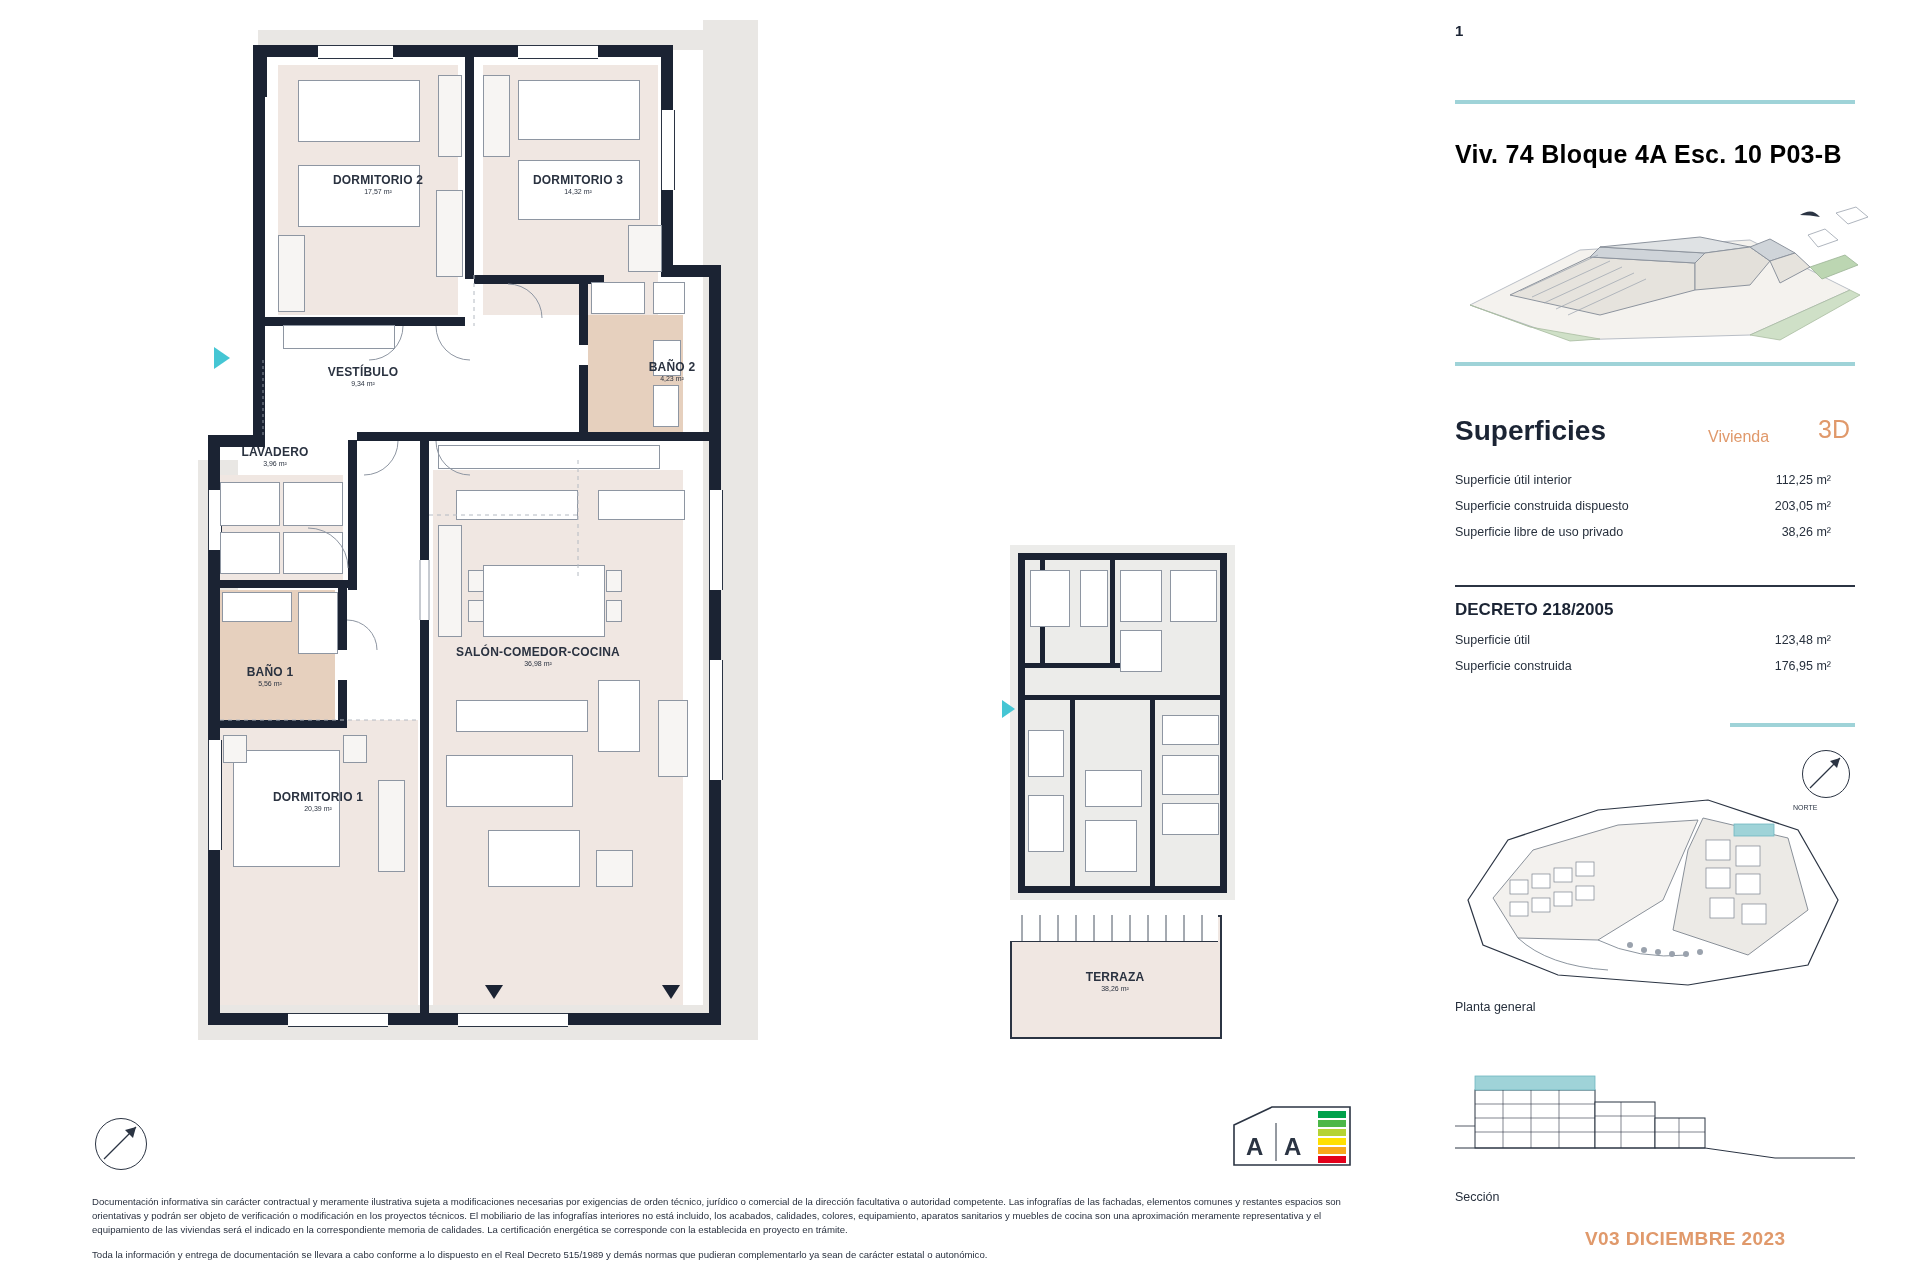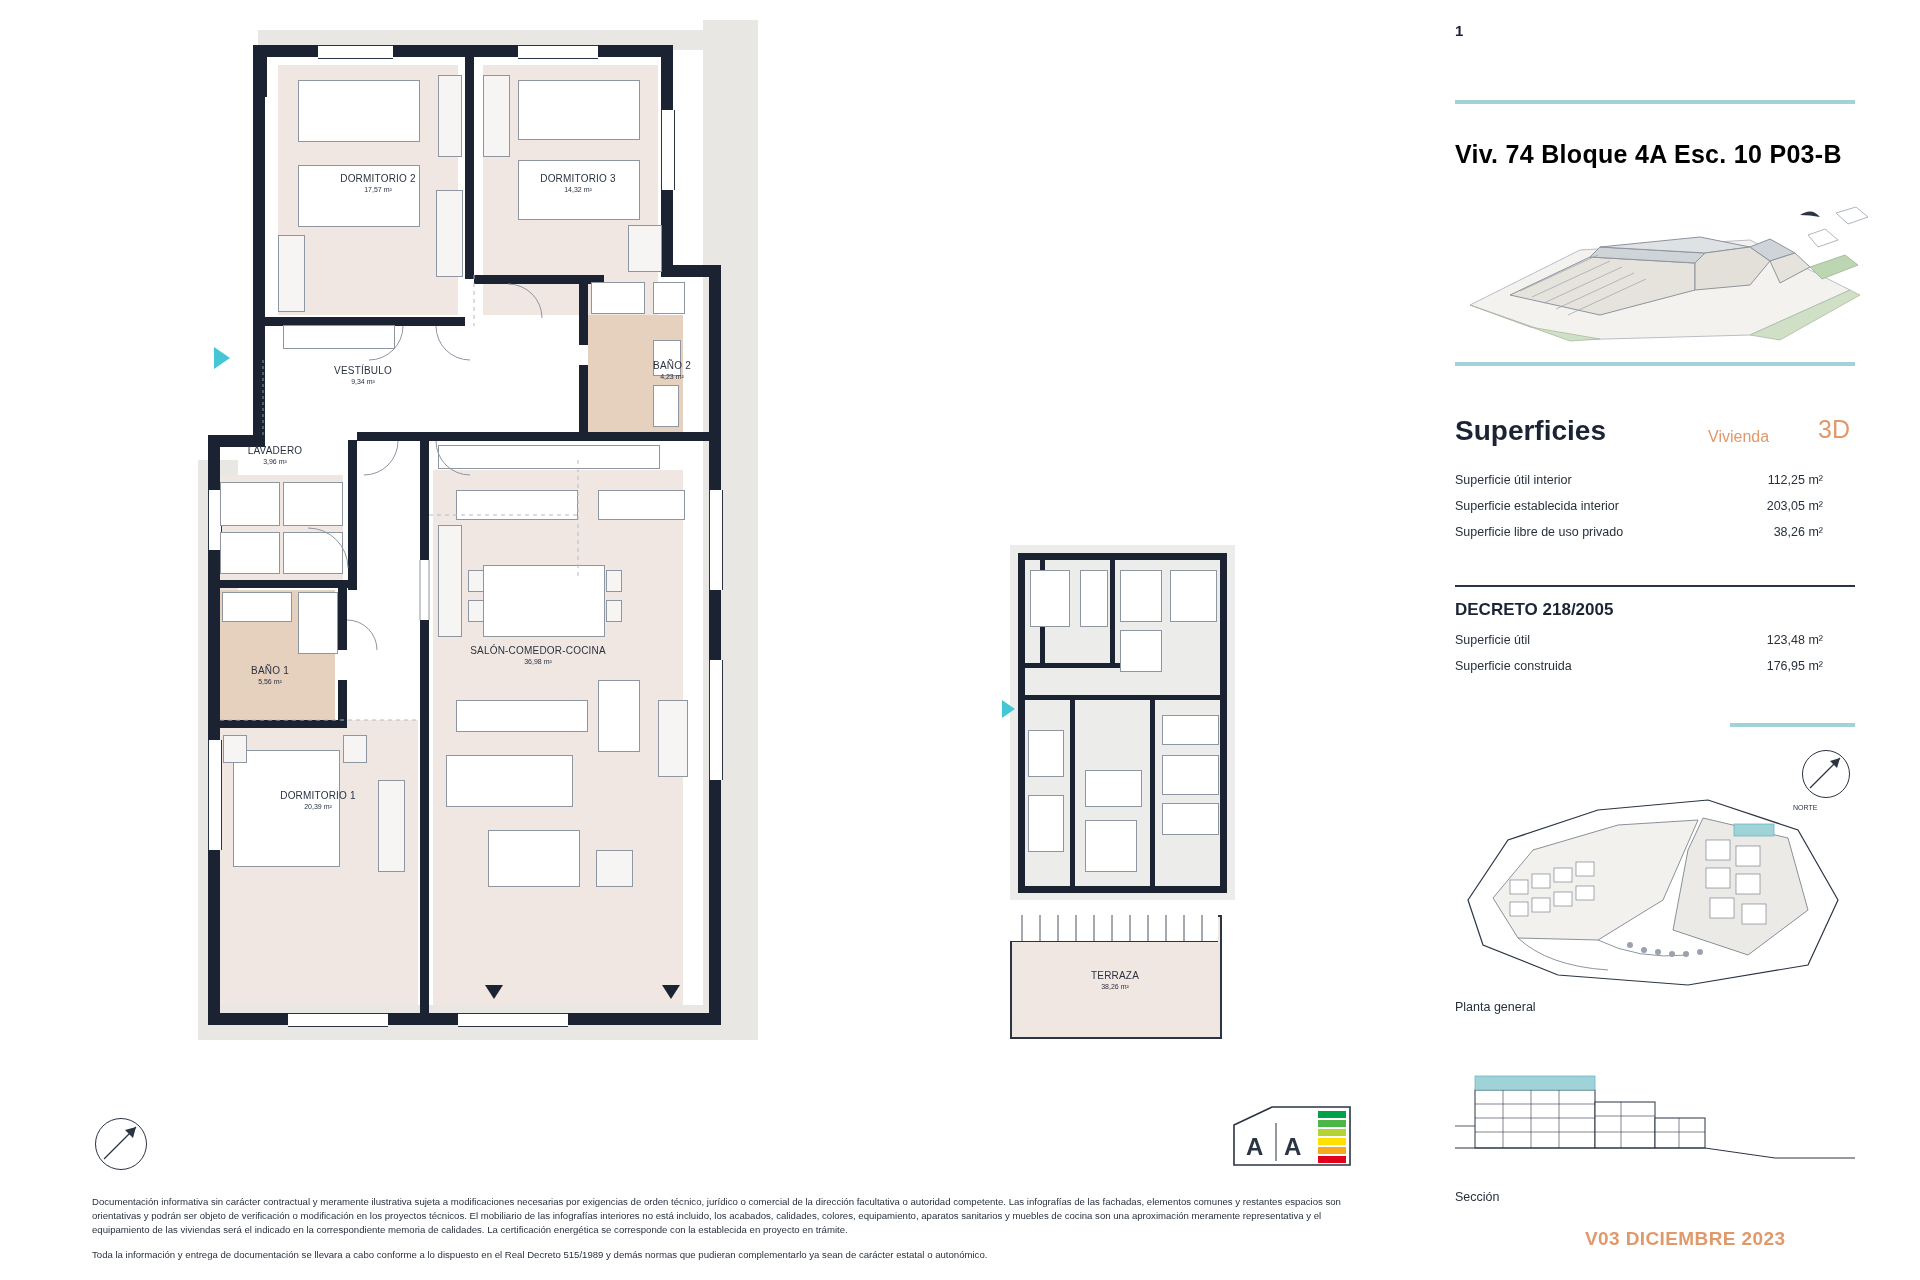--- a/index.html
+++ b/index.html
@@ -21,40 +21,40 @@
   
   .wall{position:absolute;background:#1b2333;}
   .slab{position:absolute;background:#e9e7e4;}
   .room{position:absolute;background:#f0e7e2;}
   .room-white{position:absolute;background:#ffffff;}
   .bath{position:absolute;background:#e6d0be;}
   .furn{position:absolute;border:1px solid #8e96a2;background:#ffffff;}
   .furn-f{position:absolute;border:1px solid #8e96a2;background:#f7f5f3;}
 
   .lbl{position:absolute;text-align:center;line-height:1.25;color:#2a3240;}
-  .lbl .nm{font-size:10px;letter-spacing:.2px;}
+  .lbl .nm{font-size:12px;letter-spacing:.2px;font-weight:bold;}
   .lbl .ar{font-size:7px;}
 
   .arrow-t{position:absolute;width:0;height:0;border-style:solid;}
 
   
   .plan2{position:absolute;left:1010px;top:545px;width:225px;height:480px;}
 
   
   .panel{position:absolute;left:1430px;top:0;width:490px;height:1280px;background:#fff;}
   .rule{position:absolute;background:#9fd3d8;height:4px;}
   .rule-dark{position:absolute;background:#2b3443;height:2px;}
 
   .title-main{position:absolute;font-size:25px;font-weight:bold;letter-spacing:.3px;color:#000000;white-space:nowrap;}
   .sup-h{position:absolute;font-size:28px;font-weight:bold;color:#1b2434;}
   .sup-viv{position:absolute;font-size:16px;color:#e0996b;}
   .sup-3d{position:absolute;font-size:25px;color:#e0996b;}
   .row{position:absolute;width:380px;font-size:12.5px;color:#27303d;}
   .row .k{position:absolute;left:0;top:0;}
-  .row .v{position:absolute;right:12px;top:0;}
+  .row .v{position:absolute;right:4px;top:0;}
   .dec{position:absolute;font-size:17px;font-weight:bold;color:#1b2434;}
   .cap{position:absolute;font-size:12.5px;color:#27303d;}
   .ver{position:absolute;font-size:19px;font-weight:bold;color:#e0996b;letter-spacing:.4px;}
 
   
   .scale-box{position:absolute;left:90px;top:1105px;width:420px;height:70px;}
   .scale-title{position:absolute;font-size:10px;letter-spacing:.6px;color:#27303d;}
   .tick{position:absolute;font-size:9px;color:#27303d;}
   .legal{position:absolute;left:92px;top:1195px;width:1290px;font-size:9.6px;line-height:1.45;color:#2a3240;}
   .legal p{margin:0 3px 11px 0;}
@@ -340,21 +340,21 @@
 
     <div class="sup-h" style="left:25px;top:415px;">Superficies</div>
     <div class="sup-viv" style="left:278px;top:428px;">Vivienda</div>
     <div class="sup-3d" style="left:388px;top:415px;">3D</div>
 
     <div class="row" style="left:25px;top:473px;">
       <span class="k">Superficie útil interior</span>
       <span class="v">112,25 m²</span>
     </div>
     <div class="row" style="left:25px;top:499px;">
-      <span class="k">Superficie establecida interior</span>
+      <span class="k">Superficie construida dispuesto</span>
       <span class="v">203,05 m²</span>
     </div>
     <div class="row" style="left:25px;top:525px;">
       <span class="k">Superficie libre de uso privado</span>
       <span class="v">38,26 m²</span>
     </div>
 
     <div class="rule-dark" style="left:25px;top:585px;width:400px;"></div>
     <div class="dec" style="left:25px;top:600px;">DECRETO 218/2005</div>
 

